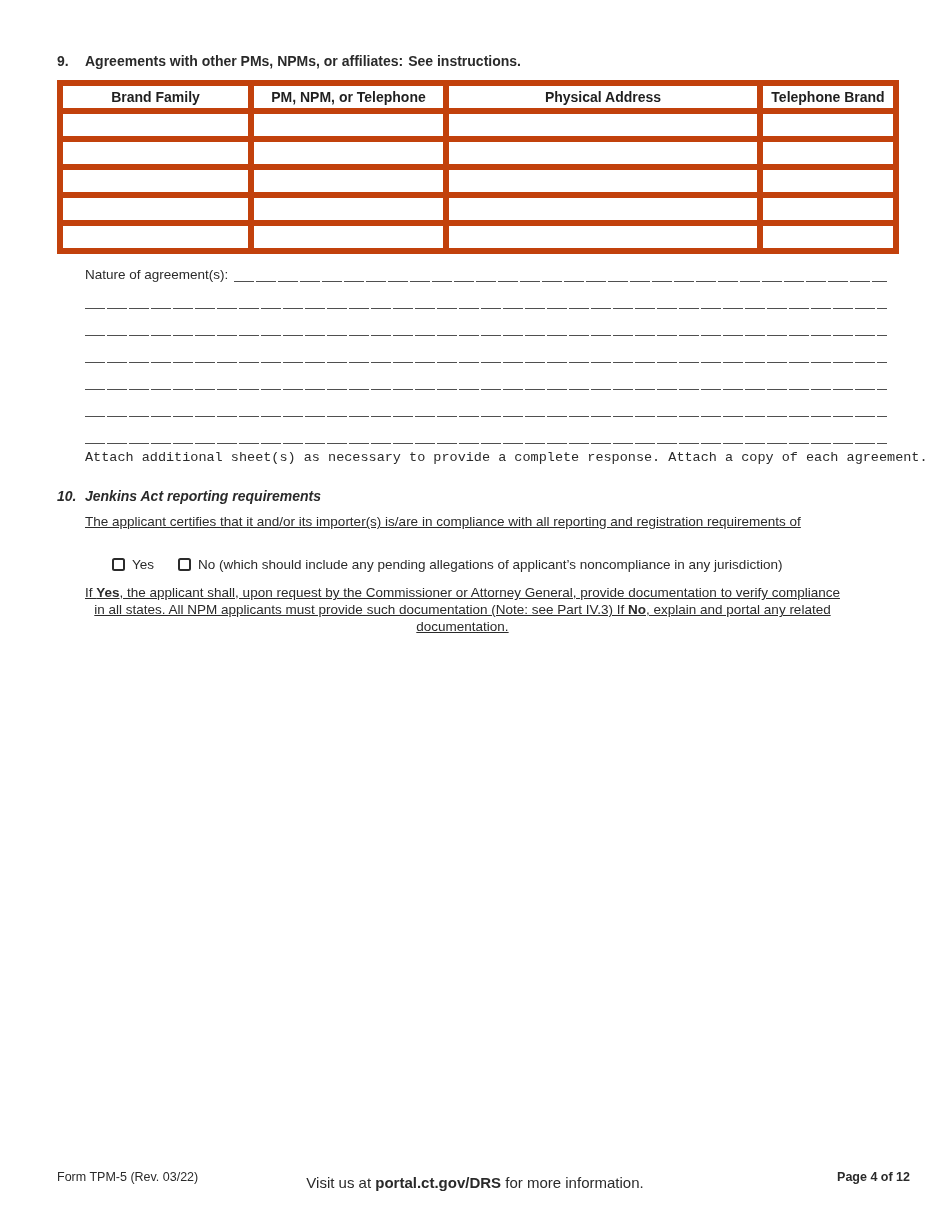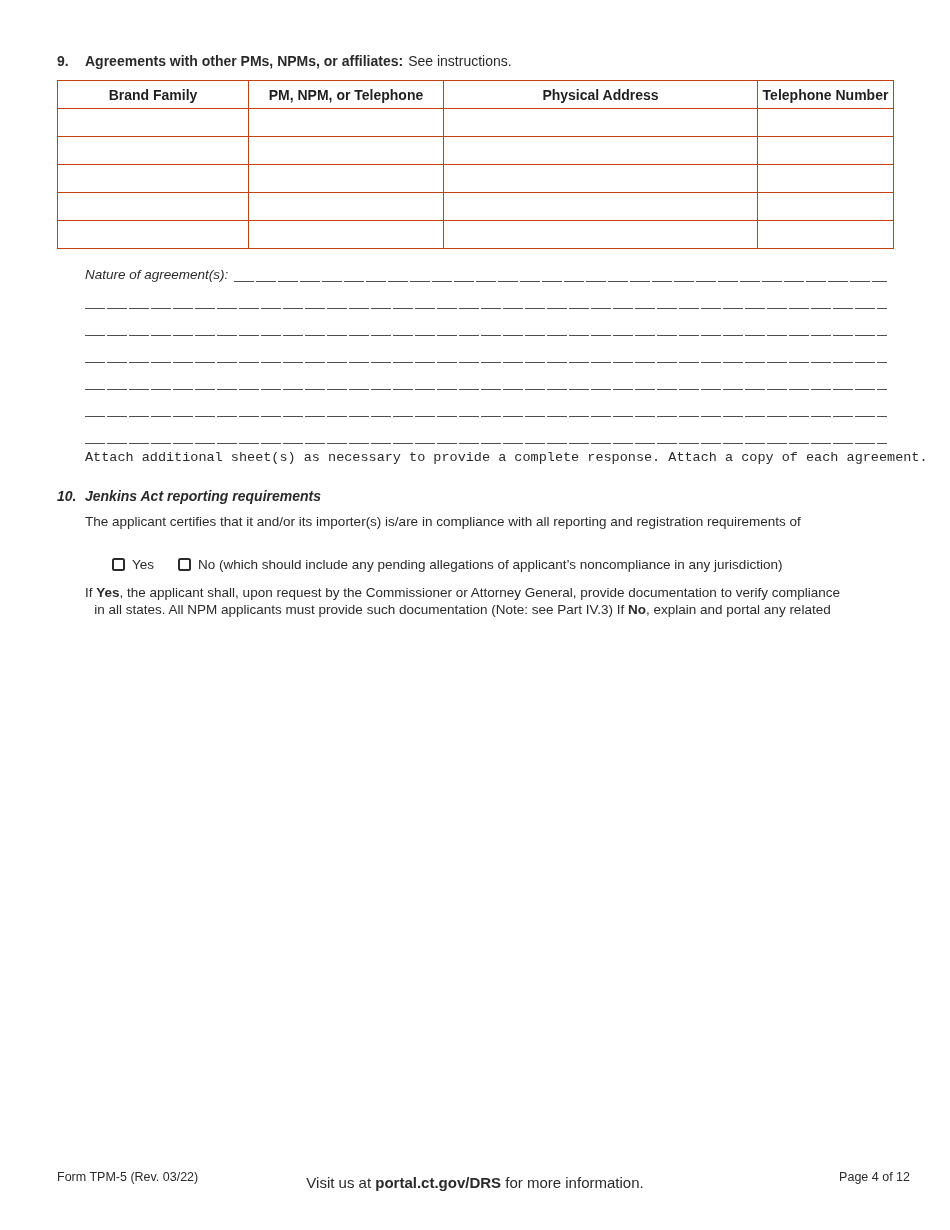--- a/index.html
+++ b/index.html
@@ -24,35 +24,35 @@
     white-space: nowrap;
     font-size: 14px;
     line-height: 17px;
   }
   .sec-num {
     font-weight: 700;
     width: 28px;
     flex: 0 0 28px;
   }
   .sec-title-bold { font-weight: 700; }
-  .sec-title-rest { font-weight: 400; margin-left: 5px; }
+  .sec-title-rest { font-weight: 700; margin-left: 5px; }
   #s9-heading  { left: 57px; top: 53px; }
   #s10-heading { left: 57px; top: 488px; font-style: italic; }
 
   
   .agr-table {
     position: absolute;
     left: 57px;
     top: 80px;
     width: 836px;
     border-collapse: collapse;
     table-layout: fixed;
   }
   .agr-table th, .agr-table td {
-    border: 1px solid #c2410c;
+    border: 6px solid #c2410c;
     height: 28px;
     padding: 0 4px;
   }
   .agr-table th {
     font-size: 14px;
     font-weight: 700;
     text-align: center;
     color: #1f1f1f;
   }
   .col-brand   { width: 191px; }
@@ -69,21 +69,20 @@
   }
   .line-row {
     height: 27px;
     display: flex;
     align-items: flex-end;
   }
   .nature-label {
     white-space: nowrap;
     padding-right: 6px;
     line-height: 18px;
-    font-style: italic;
   }
   .rule {
     flex: 1;
     height: 2px;
     background-image: repeating-linear-gradient(to right,
       #4f4f4f 0px, #4f4f4f 20px, transparent 20px, transparent 22px);
     background-position: left bottom;
     background-size: 100% 1.4px;
     background-repeat: no-repeat;
   }
@@ -97,20 +96,21 @@
     line-height: 17px;
   }
   #attach-note { top: 449px; font-family: Liberation Mono, monospace; }
   .para {
     position: absolute;
     left: 85px;
   }
   .para-line {
     white-space: nowrap;
     line-height: 17.2px;
+    text-decoration: underline;
   }
   #certify-para { top: 513px; }
   #if-para { top: 584px; text-align: center; }
   .b { font-weight: 700; }
 
   
   .choice-row {
     position: absolute;
     left: 112px;
     top: 556px;
@@ -150,20 +150,21 @@
     text-align: center;
     font-size: 15px;
     white-space: nowrap;
   }
   .footer-right {
     position: absolute;
     right: 40px;
     top: 1170px;
     font-size: 12.5px;
     white-space: nowrap;
+    font-weight: bold;
   }
 </style>
 </head>
 <body>
 
 <div class="page">
 
   <div class="sec-heading" id="s9-heading">
     <span class="sec-num">9.</span>
     <span class="sec-title-bold">Agreements with other PMs, NPMs, or affiliates:</span>
@@ -175,21 +176,21 @@
       <col class="col-brand">
         <col class="col-pm">
         <col class="col-address">
         <col class="col-phone">
     </colgroup>
     <thead>
       <tr>
         <th>Brand Family</th>
         <th>PM, NPM, or Telephone</th>
         <th>Physical Address</th>
-        <th>Telephone Number</th>
+        <th>Telephone Brand</th>
       </tr>
     </thead>
     <tbody>
       <tr>
         <td></td>
           <td></td>
           <td></td>
           <td></td>
       </tr>
       <tr>
@@ -266,20 +267,23 @@
     </span>
   </div>
 
   <div class="para" id="if-para">
     <div class="para-line">
       <span>If </span><span class="b">Yes</span><span>, the applicant shall, upon request by the Commissioner or Attorney General, provide documentation to verify compliance</span>
     </div>
     <div class="para-line">
       <span>in all states. All NPM applicants must provide such documentation (Note: see Part IV.3) If </span><span class="b">No</span><span>, explain and portal any related</span>
     </div>
+    <div class="para-line">
+      <span>documentation.</span><span class="b"></span><span></span>
+    </div>
   </div>
 
   <div class="footer-left">Form TPM-5 (Rev. 03/22)</div>
   <div class="footer-center">
     <span>Visit us at </span><span class="b">portal.ct.gov/DRS</span><span> for more information.</span>
   </div>
   <div class="footer-right">Page 4 of 12</div>
 
 </div>
 

